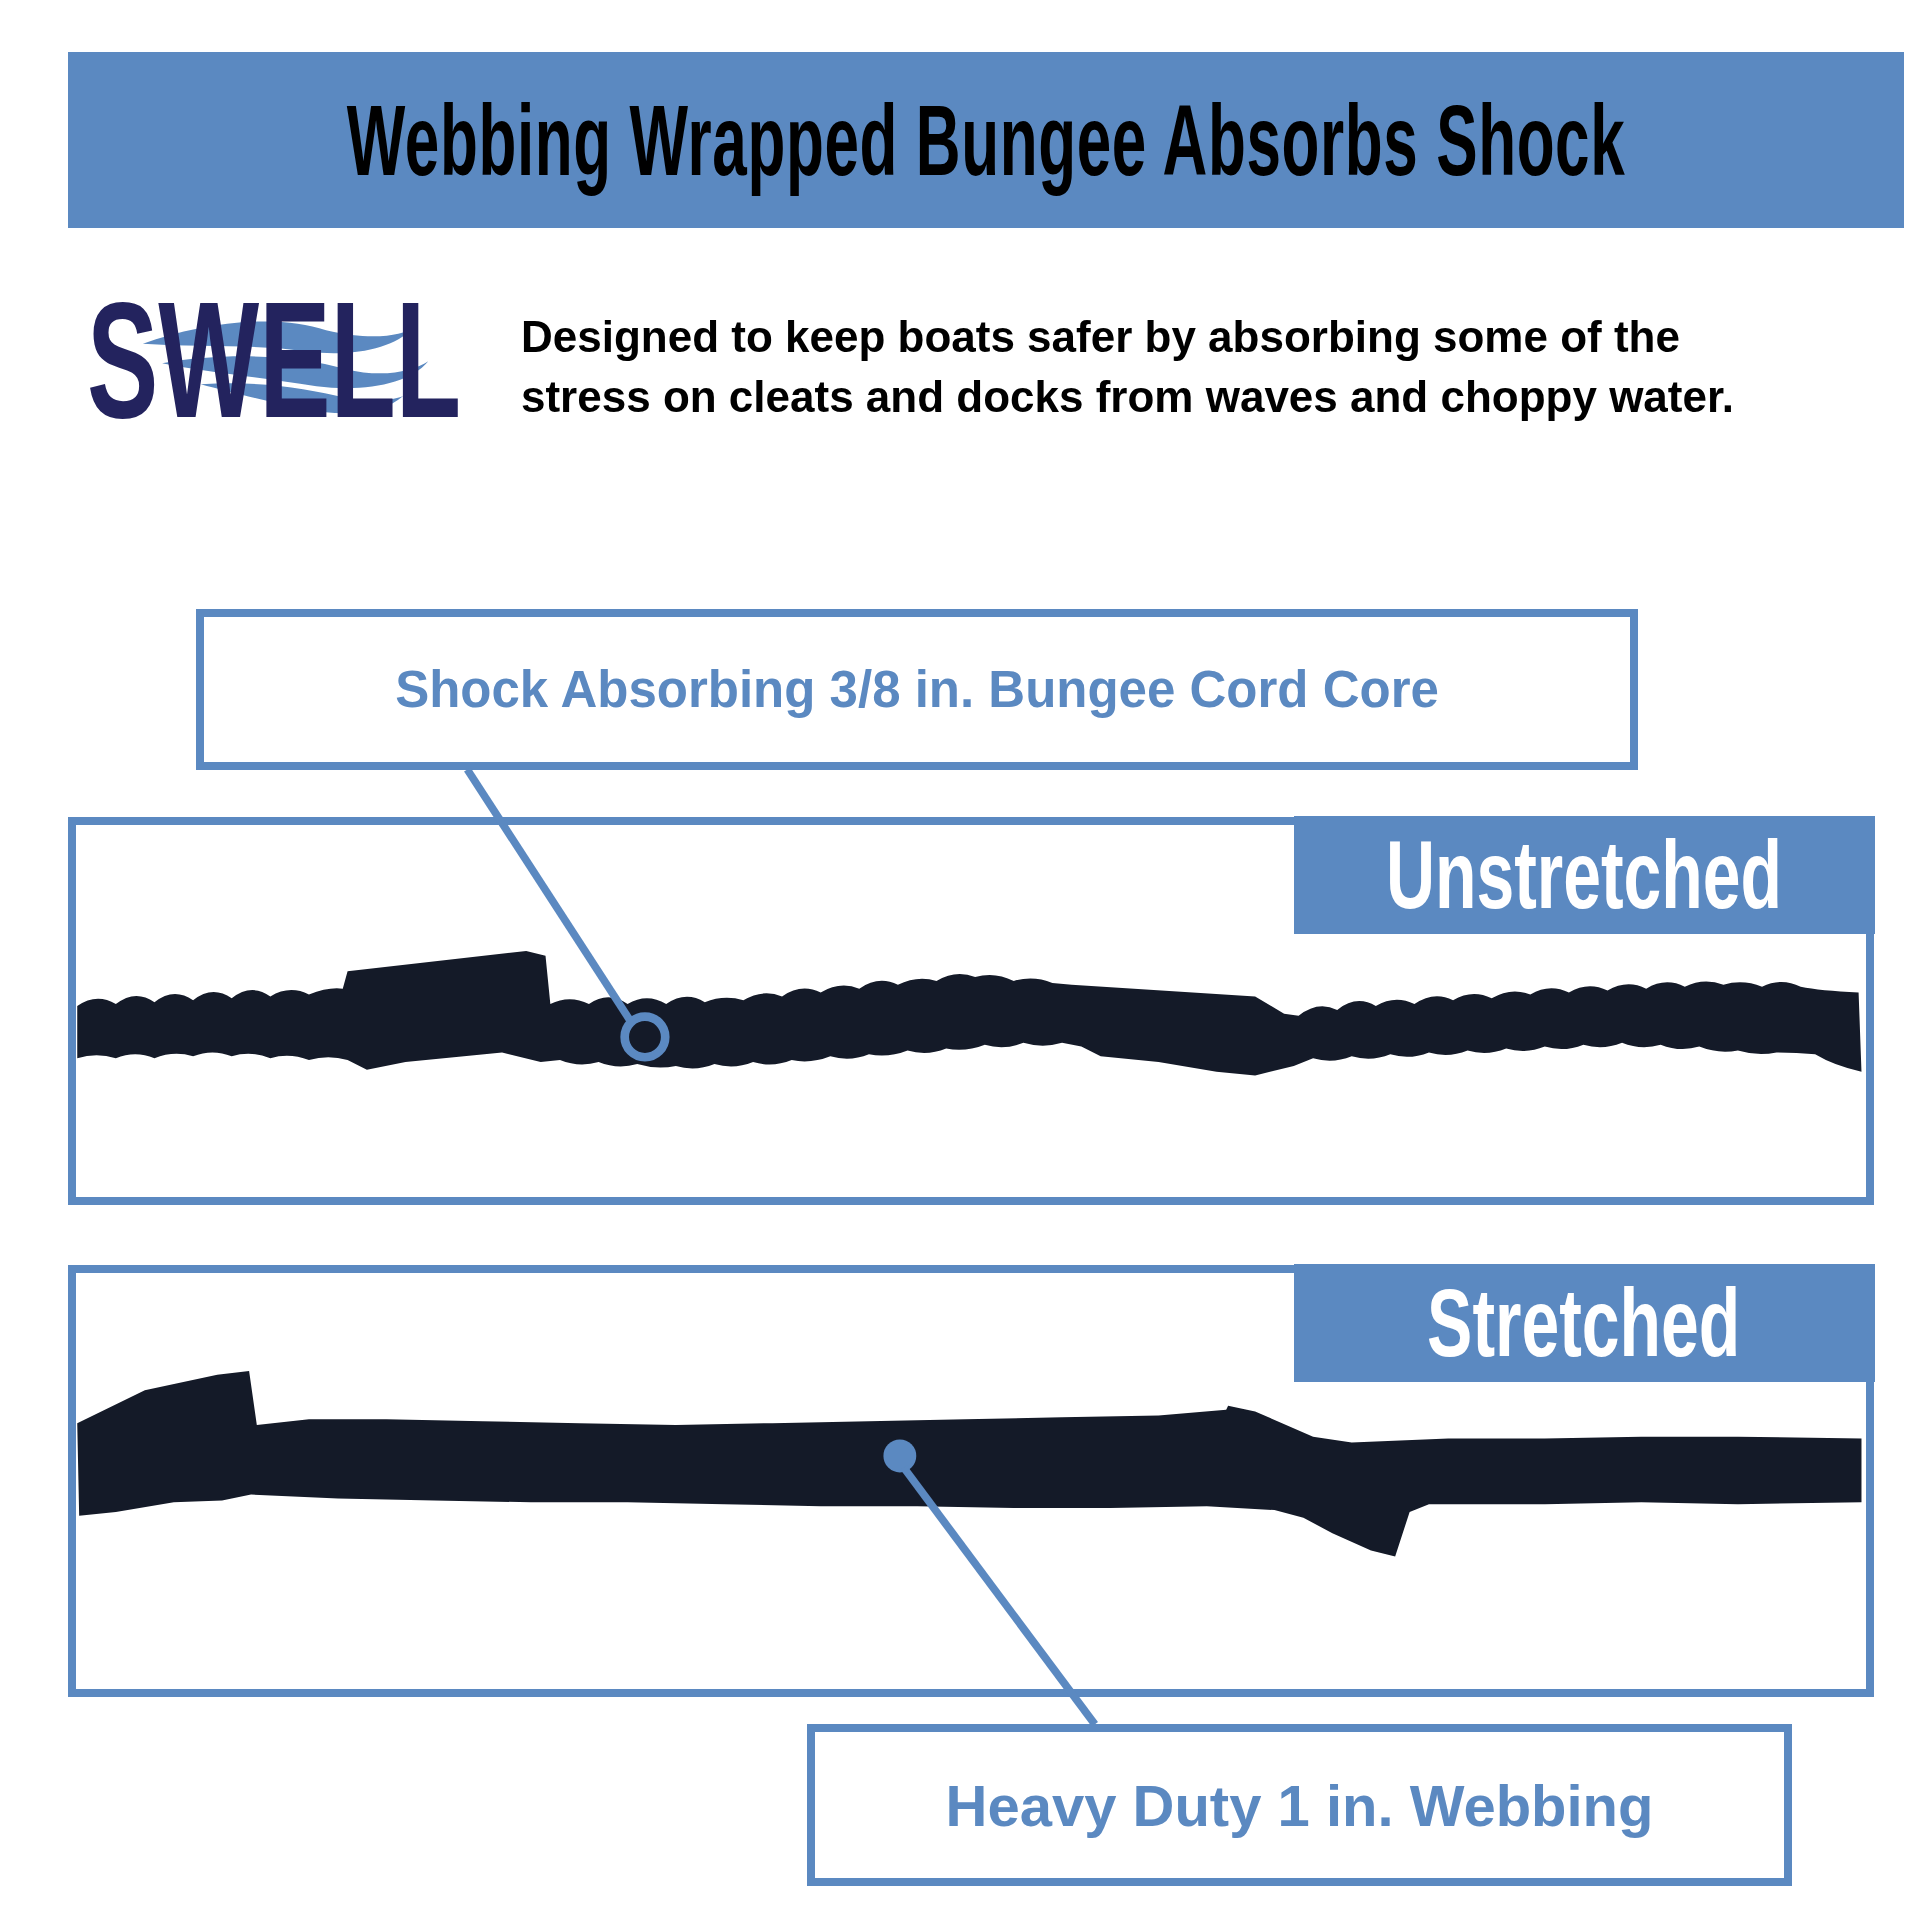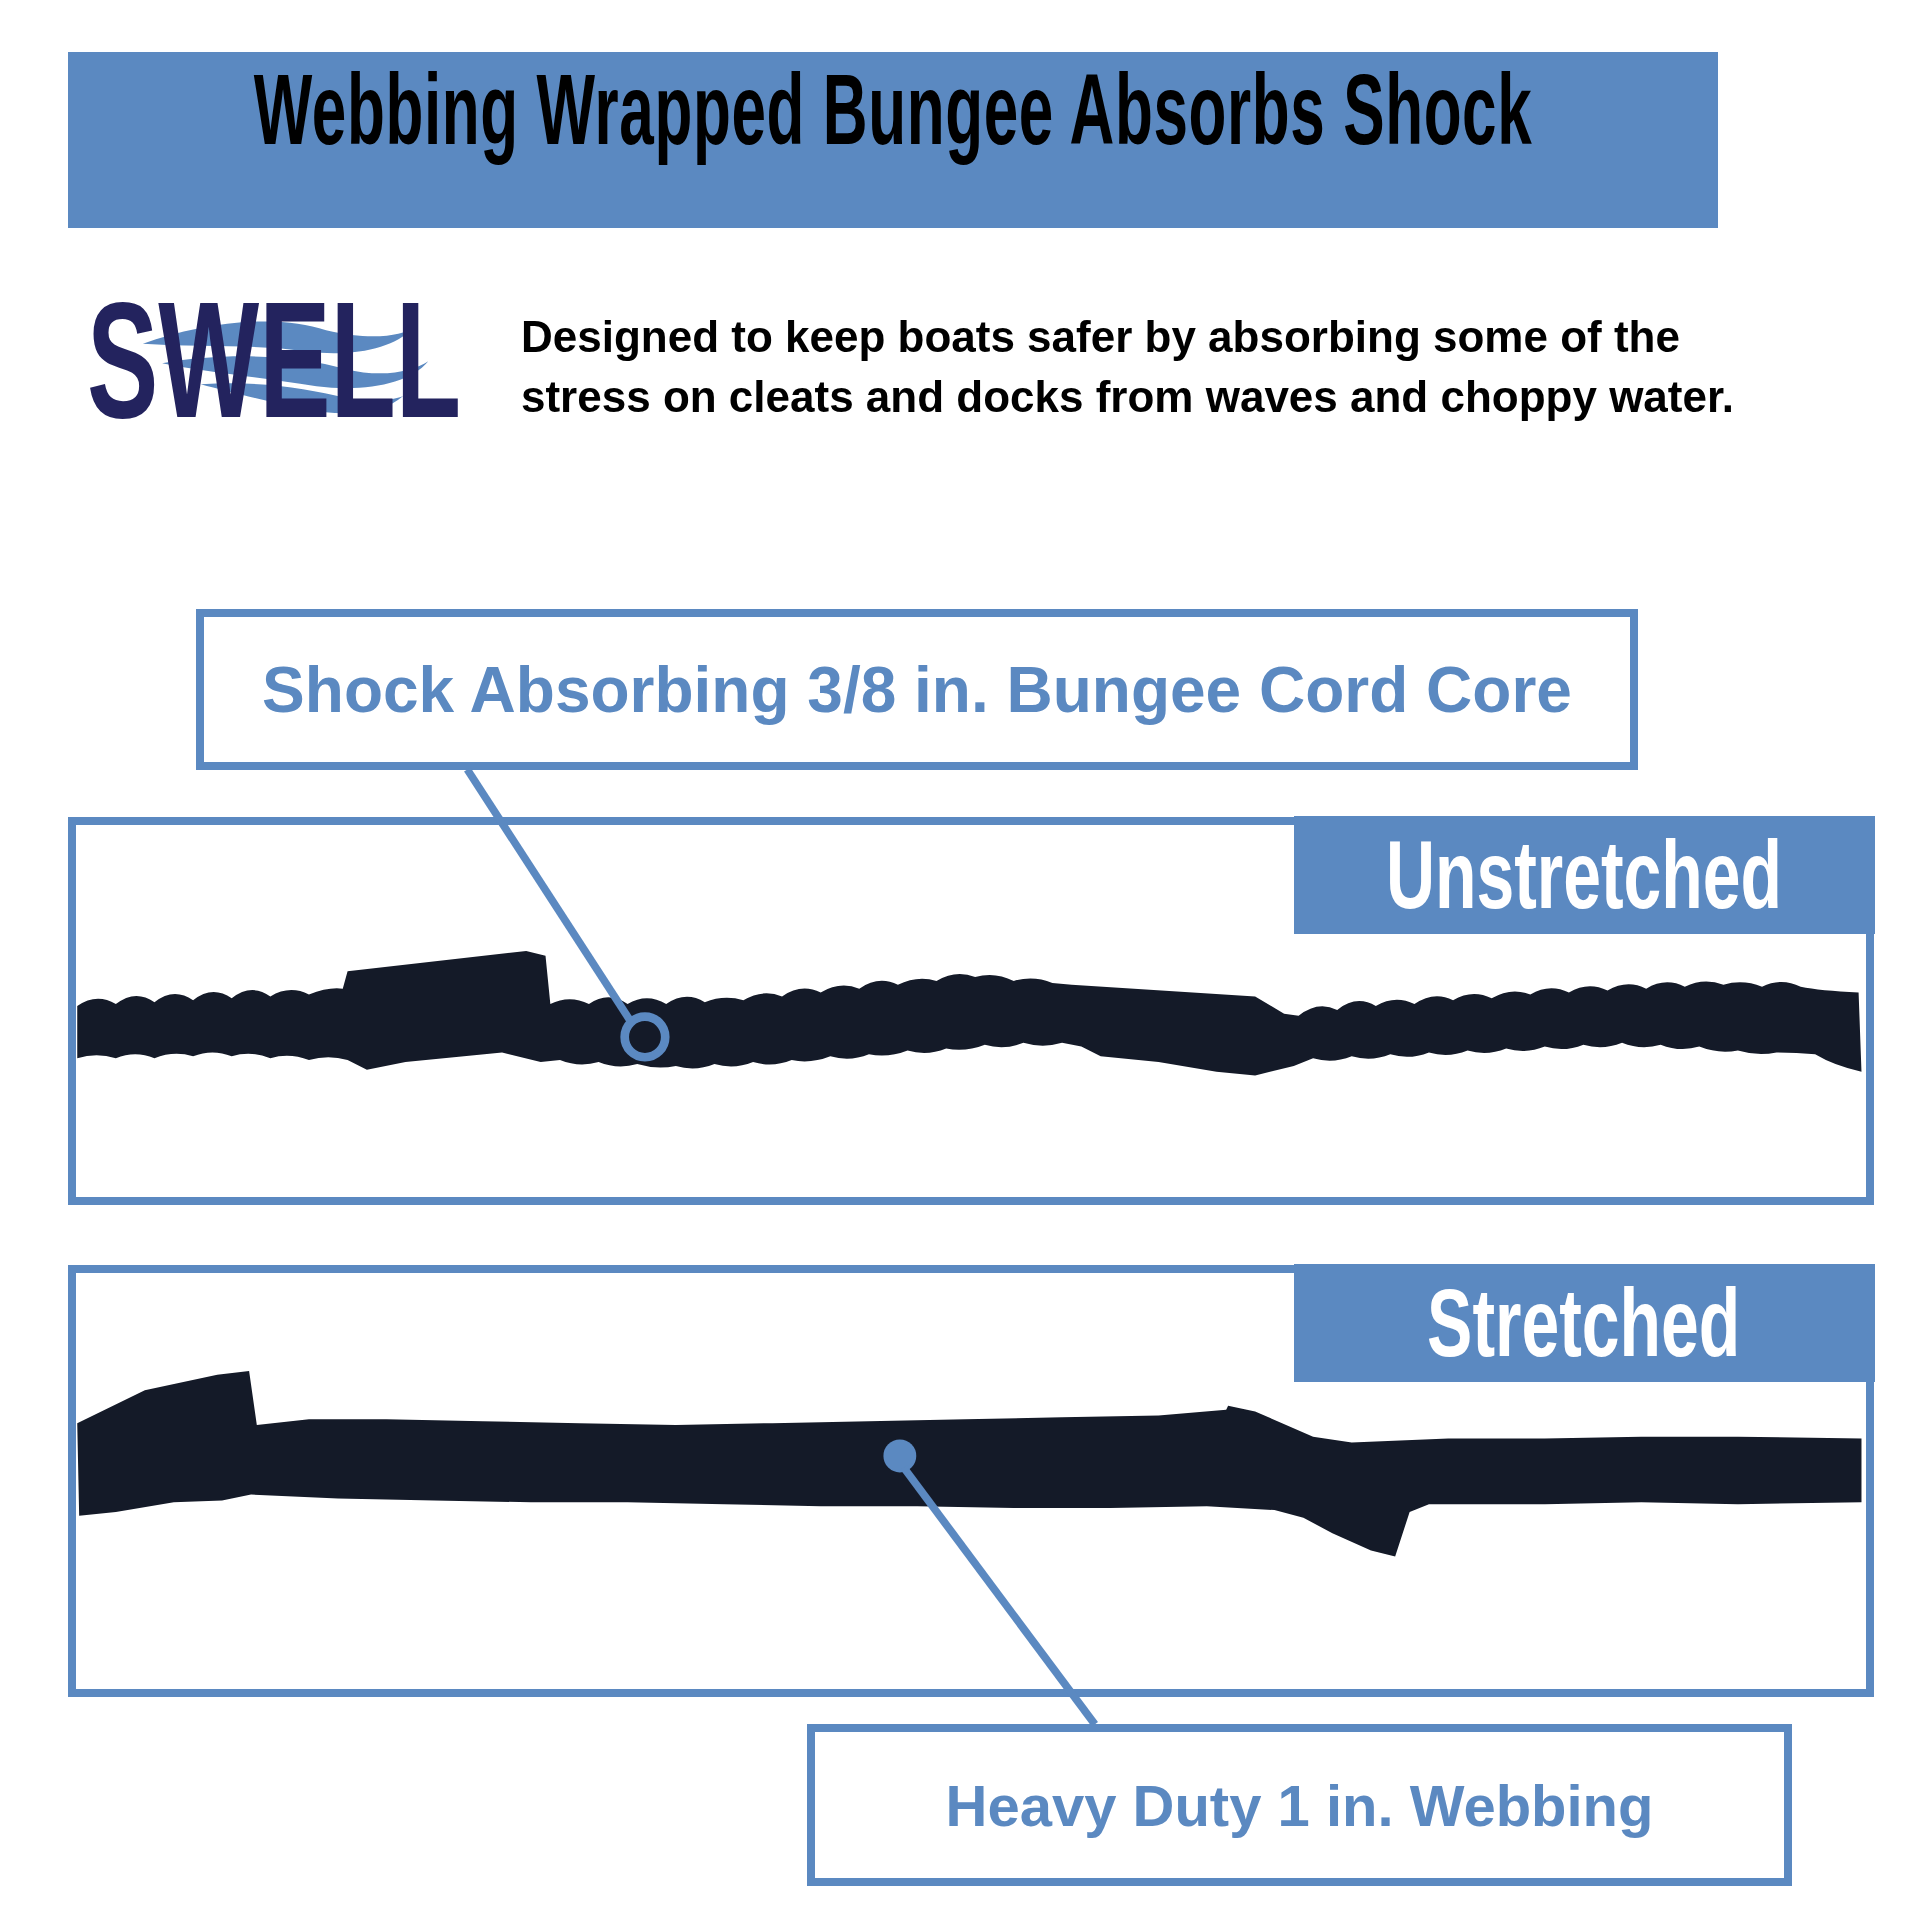--- a/index.html
+++ b/index.html
@@ -1,22 +1,22 @@
 <!DOCTYPE html>
 <html><head>
 <meta charset="utf-8">
 <style>
   * { box-sizing: border-box; margin: 0; padding: 0; }
   html, body { width: 1931px; height: 1931px; background: #ffffff; overflow: hidden; }
   body { position: relative; font-family: "Liberation Sans", sans-serif; }
 
   .banner {
-    position: absolute; left: 68px; top: 52px; width: 1650px; height: 176px;
+    position: absolute; left: 68px; top: 52px; width: 1836px; height: 176px;
     background: #5b89c1;
-    display: flex; justify-content: center;
+    display: flex; align-items: center; justify-content: center;
   }
   .banner-title {
     font-family: "Liberation Sans Narrow", "Liberation Sans", sans-serif;
     font-weight: bold; color: #000;
     font-size: 100px; letter-spacing: 1px;
     transform: scaleX(0.62); transform-origin: center;
     white-space: nowrap;
   }
 
   .logo { position: absolute; left: 85px; top: 284px; width: 378px; height: 139px; }
@@ -29,21 +29,21 @@
   }
 
   .callout {
     position: absolute; border: 8.7px solid #5b89c1; background: #fff;
     display: flex; align-items: center; justify-content: center;
   }
   .callout-text {
     color: #5b89c1; font-weight: bold; white-space: nowrap;
   }
   .callout-1 { left: 196px; top: 609px; width: 1442px; height: 161px; }
-  .callout-1 .callout-text { font-size: 64px; }
+  .callout-1 .callout-text { font-size: 51px; }
   .callout-2 { left: 807px; top: 1724px; width: 985px; height: 162px; }
   .callout-2 .callout-text { font-size: 58px; }
 
   .panel {
     position: absolute; left: 68px; width: 1806px;
     border: 8.7px solid #5b89c1; background: #fff;
   }
   .panel-unstretched { top: 817px; height: 388px; }
   .panel-stretched { top: 1265px; height: 432px; }
 

